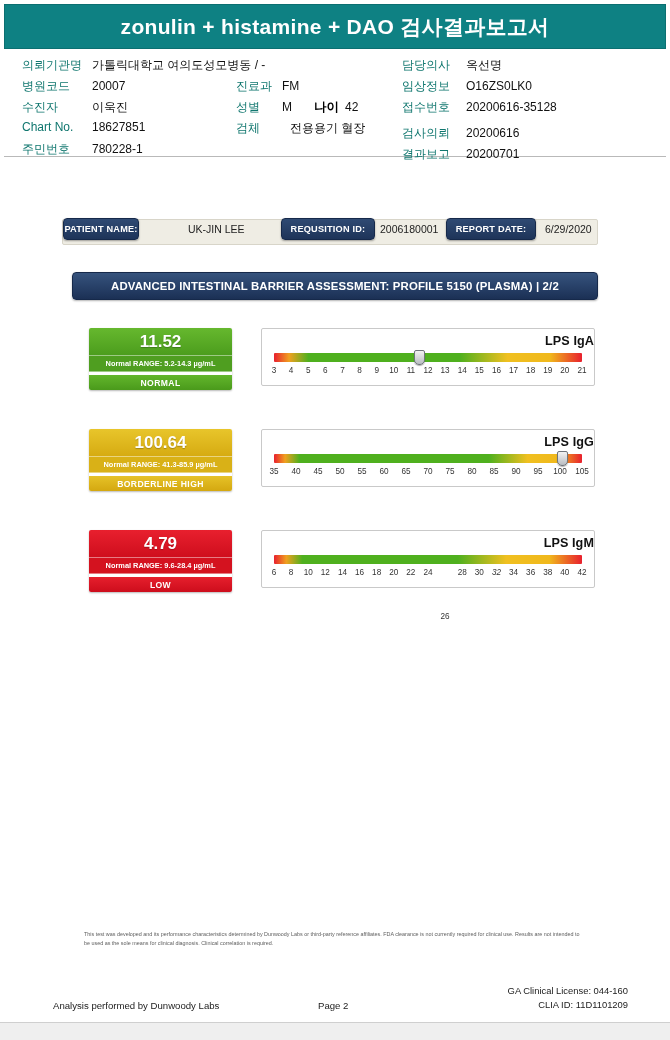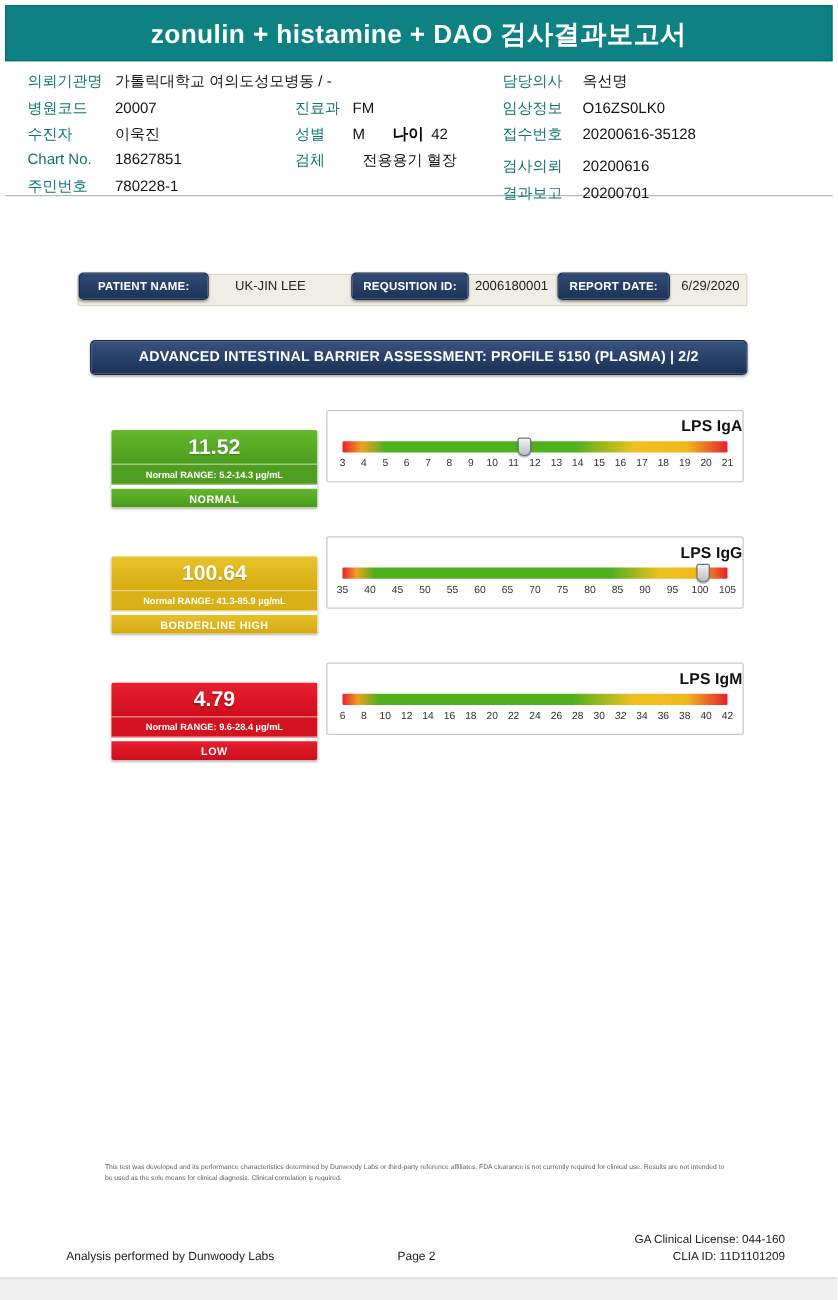--- a/index.html
+++ b/index.html
@@ -161,22 +161,22 @@
   }
   .analyte-row {
     position: relative;
     height: 101px;
   }
 
   
   .res-card {
     position: absolute;
     left: 54px;
-    top: 16px;
-    width: 165px;
+    top: 0;
+    width: 143px;
     border-radius: 2px;
     overflow: hidden;
     box-shadow: 0 1px 2px rgba(0,0,0,.28);
   }
   .res-value {
     height: 27px;
     display: flex;
     align-items: center;
     justify-content: center;
     color: #ffffff;
@@ -411,21 +411,21 @@
         </div>
       </div>
 
     </div>
     <hr class="hr-thin">
   </div>
 
   <div class="report">
 
     <div class="pat-strip">
-      <div class="pat-pill" style="left:0px;width:104px;">PATIENT NAME:</div>
+      <div class="pat-pill" style="left:0px;width:76px;">PATIENT NAME:</div>
       <div class="pat-val" style="left:125px;">UK-JIN LEE</div>
       <div class="pat-pill" style="left:218px;width:94px;">REQUSITION ID:</div>
       <div class="pat-val" style="left:317px;">2006180001</div>
       <div class="pat-pill" style="left:383px;width:90px;">REPORT DATE:</div>
       <div class="pat-val" style="left:482px;">6/29/2020</div>
     </div>
 
     <div class="banner">ADVANCED INTESTINAL BARRIER ASSESSMENT: PROFILE 5150 (PLASMA) | 2/2</div>
 
     <div class="analytes" id="analytes">
@@ -510,21 +510,21 @@
               <span class="gauge-tick" style="left: 0%;">6</span>
               <span class="gauge-tick" style="left: 5.55556%;">8</span>
               <span class="gauge-tick" style="left: 11.1111%;">10</span>
               <span class="gauge-tick" style="left: 16.6667%;">12</span>
               <span class="gauge-tick" style="left: 22.2222%;">14</span>
               <span class="gauge-tick" style="left: 27.7778%;">16</span>
               <span class="gauge-tick" style="left: 33.3333%;">18</span>
               <span class="gauge-tick" style="left: 38.8889%;">20</span>
               <span class="gauge-tick" style="left: 44.4444%;">22</span>
               <span class="gauge-tick" style="left: 50%;">24</span>
-              <span class="gauge-tick" style="left: 55.5556%;">26</span>
+              <span class="gauge-tick" style="left: 55.5556%; margin-top: 44px;">26</span>
               <span class="gauge-tick" style="left: 61.1111%;">28</span>
               <span class="gauge-tick" style="left: 66.6667%;">30</span>
               <span class="gauge-tick" style="left: 72.2222%; font-style: italic;">32</span>
               <span class="gauge-tick" style="left: 77.7778%;">34</span>
               <span class="gauge-tick" style="left: 83.3333%;">36</span>
               <span class="gauge-tick" style="left: 88.8889%;">38</span>
               <span class="gauge-tick" style="left: 94.4444%;">40</span>
               <span class="gauge-tick" style="left: 100%;">42</span>
             </div>
           </div>

